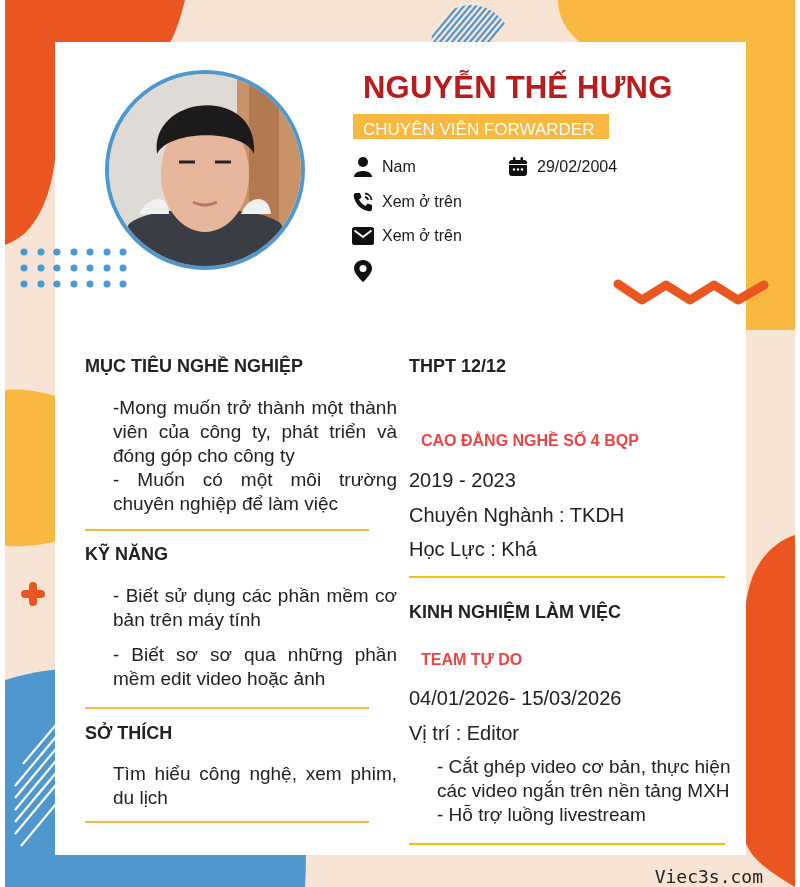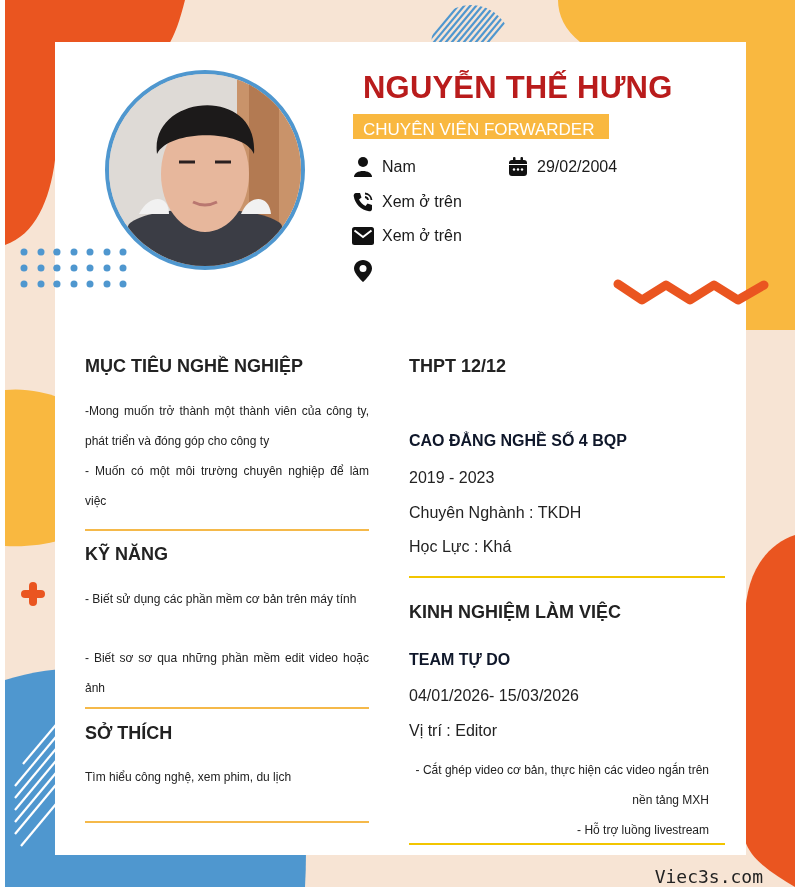--- a/index.html
+++ b/index.html
@@ -14,23 +14,23 @@
   .avatar { position: absolute; left: 105px; top: 70px; width: 200px; height: 200px; border-radius: 50%; border: 4px solid #4f97cf; overflow: hidden; background: #d9d5d0; }
   .avatar svg { display: block; }
 
   .name { position: absolute; left: 363px; top: 70px; font-size: 31px; font-weight: 700; color: #b91c1c; letter-spacing: 0.2px; }
   .job-badge { position: absolute; left: 353px; top: 114px; height: 25px; width: 256px; background: #f9b840; color: #ffffff; font-size: 17px; line-height: 32px; padding-left: 10px; }
 
   .info-row { position: absolute; display: flex; align-items: center; font-size: 16px; color: #1a1a1a; }
   .info-row .ic { width: 22px; height: 22px; display: inline-flex; align-items: center; justify-content: center; margin-right: 8px; }
 
   .section-title { position: absolute; font-size: 18px; font-weight: 700; color: #222; line-height: 28px; }
-  .sub-title { position: absolute; font-size: 16px; font-weight: 700; color: #0f172a; }
-  .para { position: absolute; font-size: 12px; line-height: 30px; color: #222; text-align: justify; }
-  .line-text { position: absolute; font-size: 16px; color: #222; }
+  .sub-title { position: absolute; font-size: 16px; font-weight: 700; color: #ef4444; margin-left: 12px; }
+  .para { position: absolute; font-size: 19px; line-height: 24px; color: #222; text-align: justify; margin-left: 28px; }
+  .line-text { position: absolute; font-size: 20px; color: #222; }
   .divider { position: absolute; height: 2px; background: #f5b94a; }
   .divider.yellow { background: #f2c500; }
 
   .watermark { position: absolute; right: 37px; top: 866px; font-family: "DejaVu Sans Mono", monospace; font-size: 18px; color: #222; }
 </style>
 </head>
 <body>
 
 <div class="canvas">
   <svg class="bg-svg" width="790" height="887" viewBox="0 0 790 887">
@@ -224,19 +224,19 @@
 <div class="sub-title" style="left:409px; top:432px;">CAO ĐẲNG NGHỀ SỐ 4 BQP</div>
 <div class="line-text" style="left:409px; top:469px;">2019 - 2023</div>
 <div class="line-text" style="left:409px; top:504px;">Chuyên Nghành : TKDH</div>
 <div class="line-text" style="left:409px; top:538px;">Học Lực : Khá</div>
 <div class="divider yellow" style="left:409px; top:576px; width:316px;"></div>
 
 <div class="section-title" style="left:409px; top:598px;">KINH NGHIỆM LÀM VIỆC</div>
 <div class="sub-title" style="left:409px; top:651px;">TEAM TỰ DO</div>
 <div class="line-text" style="left:409px; top:687px;">04/01/2026- 15/03/2026</div>
 <div class="line-text" style="left:409px; top:722px;">Vị trí : Editor</div>
-<div class="para" style="left:409px; top:755px; width:300px; text-align:right;">
+<div class="para" style="left:409px; top:755px; width:300px; text-align:left;">
   <div>- Cắt ghép video cơ bản, thực hiện các video ngắn trên nền tảng MXH</div>
   <div>- Hỗ trợ luồng livestream</div>
 </div>
 <div class="divider yellow" style="left:409px; top:843px; width:316px;"></div>
 
 <div class="watermark">Viec3s.com</div>
 
 </body></html>

